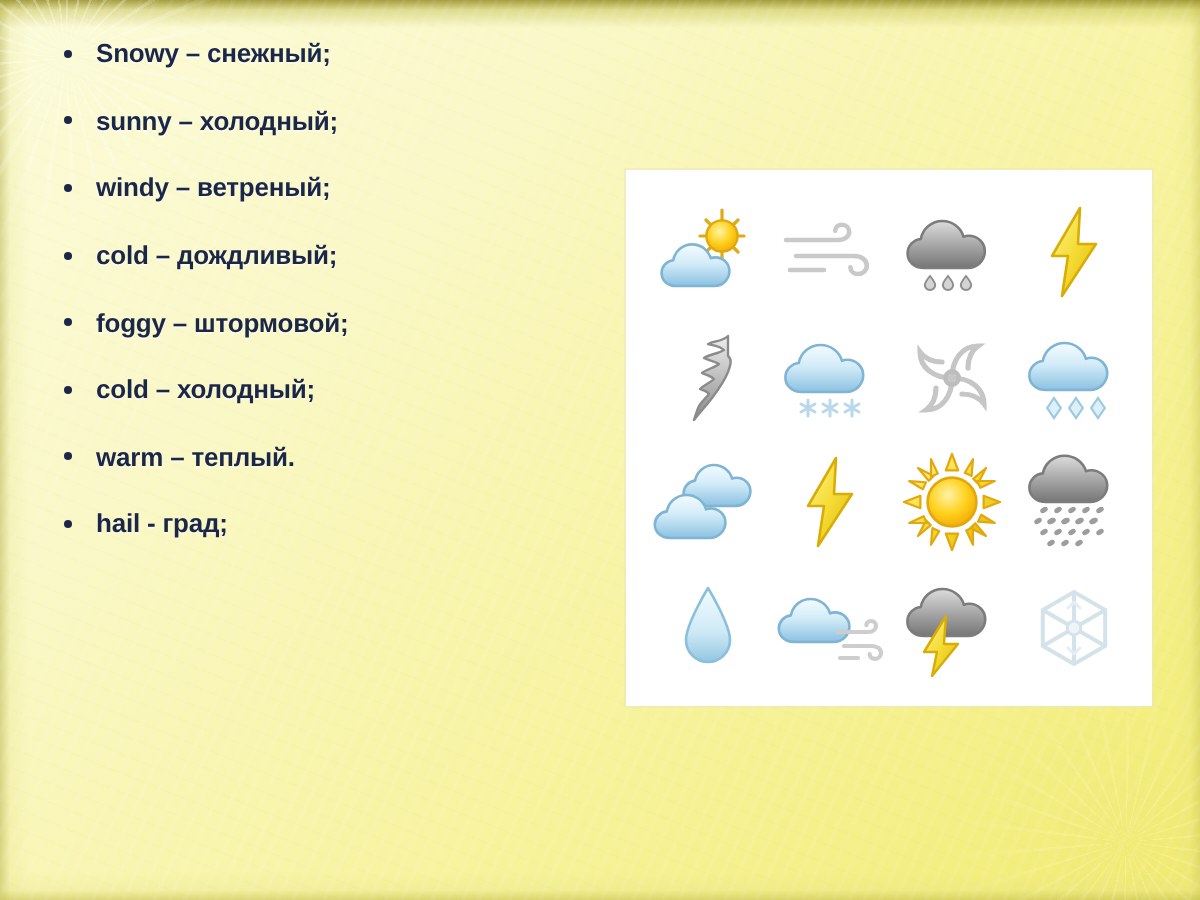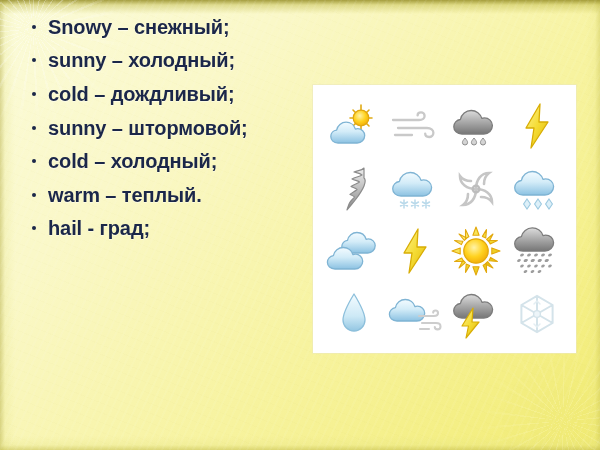--- a/index.html
+++ b/index.html
@@ -53,21 +53,21 @@
   
   #vocab-list {
     position:absolute;
     left:26px; top:10px;
     width:278px;
     list-style:none;
     z-index:5;
   }
   .vocab-item {
     position:relative;
-    font-size:20px;
+    font-size:13px;
     font-weight:bold;
     color:#1b2749;
     line-height:1;
     height:33.6px;
     display:flex;
     align-items:center;
     padding-left:22px;
     white-space:nowrap;
     letter-spacing:-.1px;
     text-shadow:0 1px 0 rgba(255,255,255,.45);
@@ -116,24 +116,27 @@
   <div class="texture"></div>
 
   <ul id="vocab-list">
     <li class="vocab-item">
         <span>Snowy – снежный;</span>
       </li>
     <li class="vocab-item">
         <span>sunny – холодный;</span>
       </li>
     <li class="vocab-item">
+        <span>windy – ветреный;</span>
+      </li>
+    <li class="vocab-item">
         <span>cold – дождливый;</span>
       </li>
     <li class="vocab-item">
-        <span>sunny – штормовой;</span>
+        <span>foggy – штормовой;</span>
       </li>
     <li class="vocab-item">
         <span>cold – холодный;</span>
       </li>
     <li class="vocab-item">
         <span>warm – теплый.</span>
       </li>
     <li class="vocab-item">
         <span>hail  -  град;</span>
       </li>

